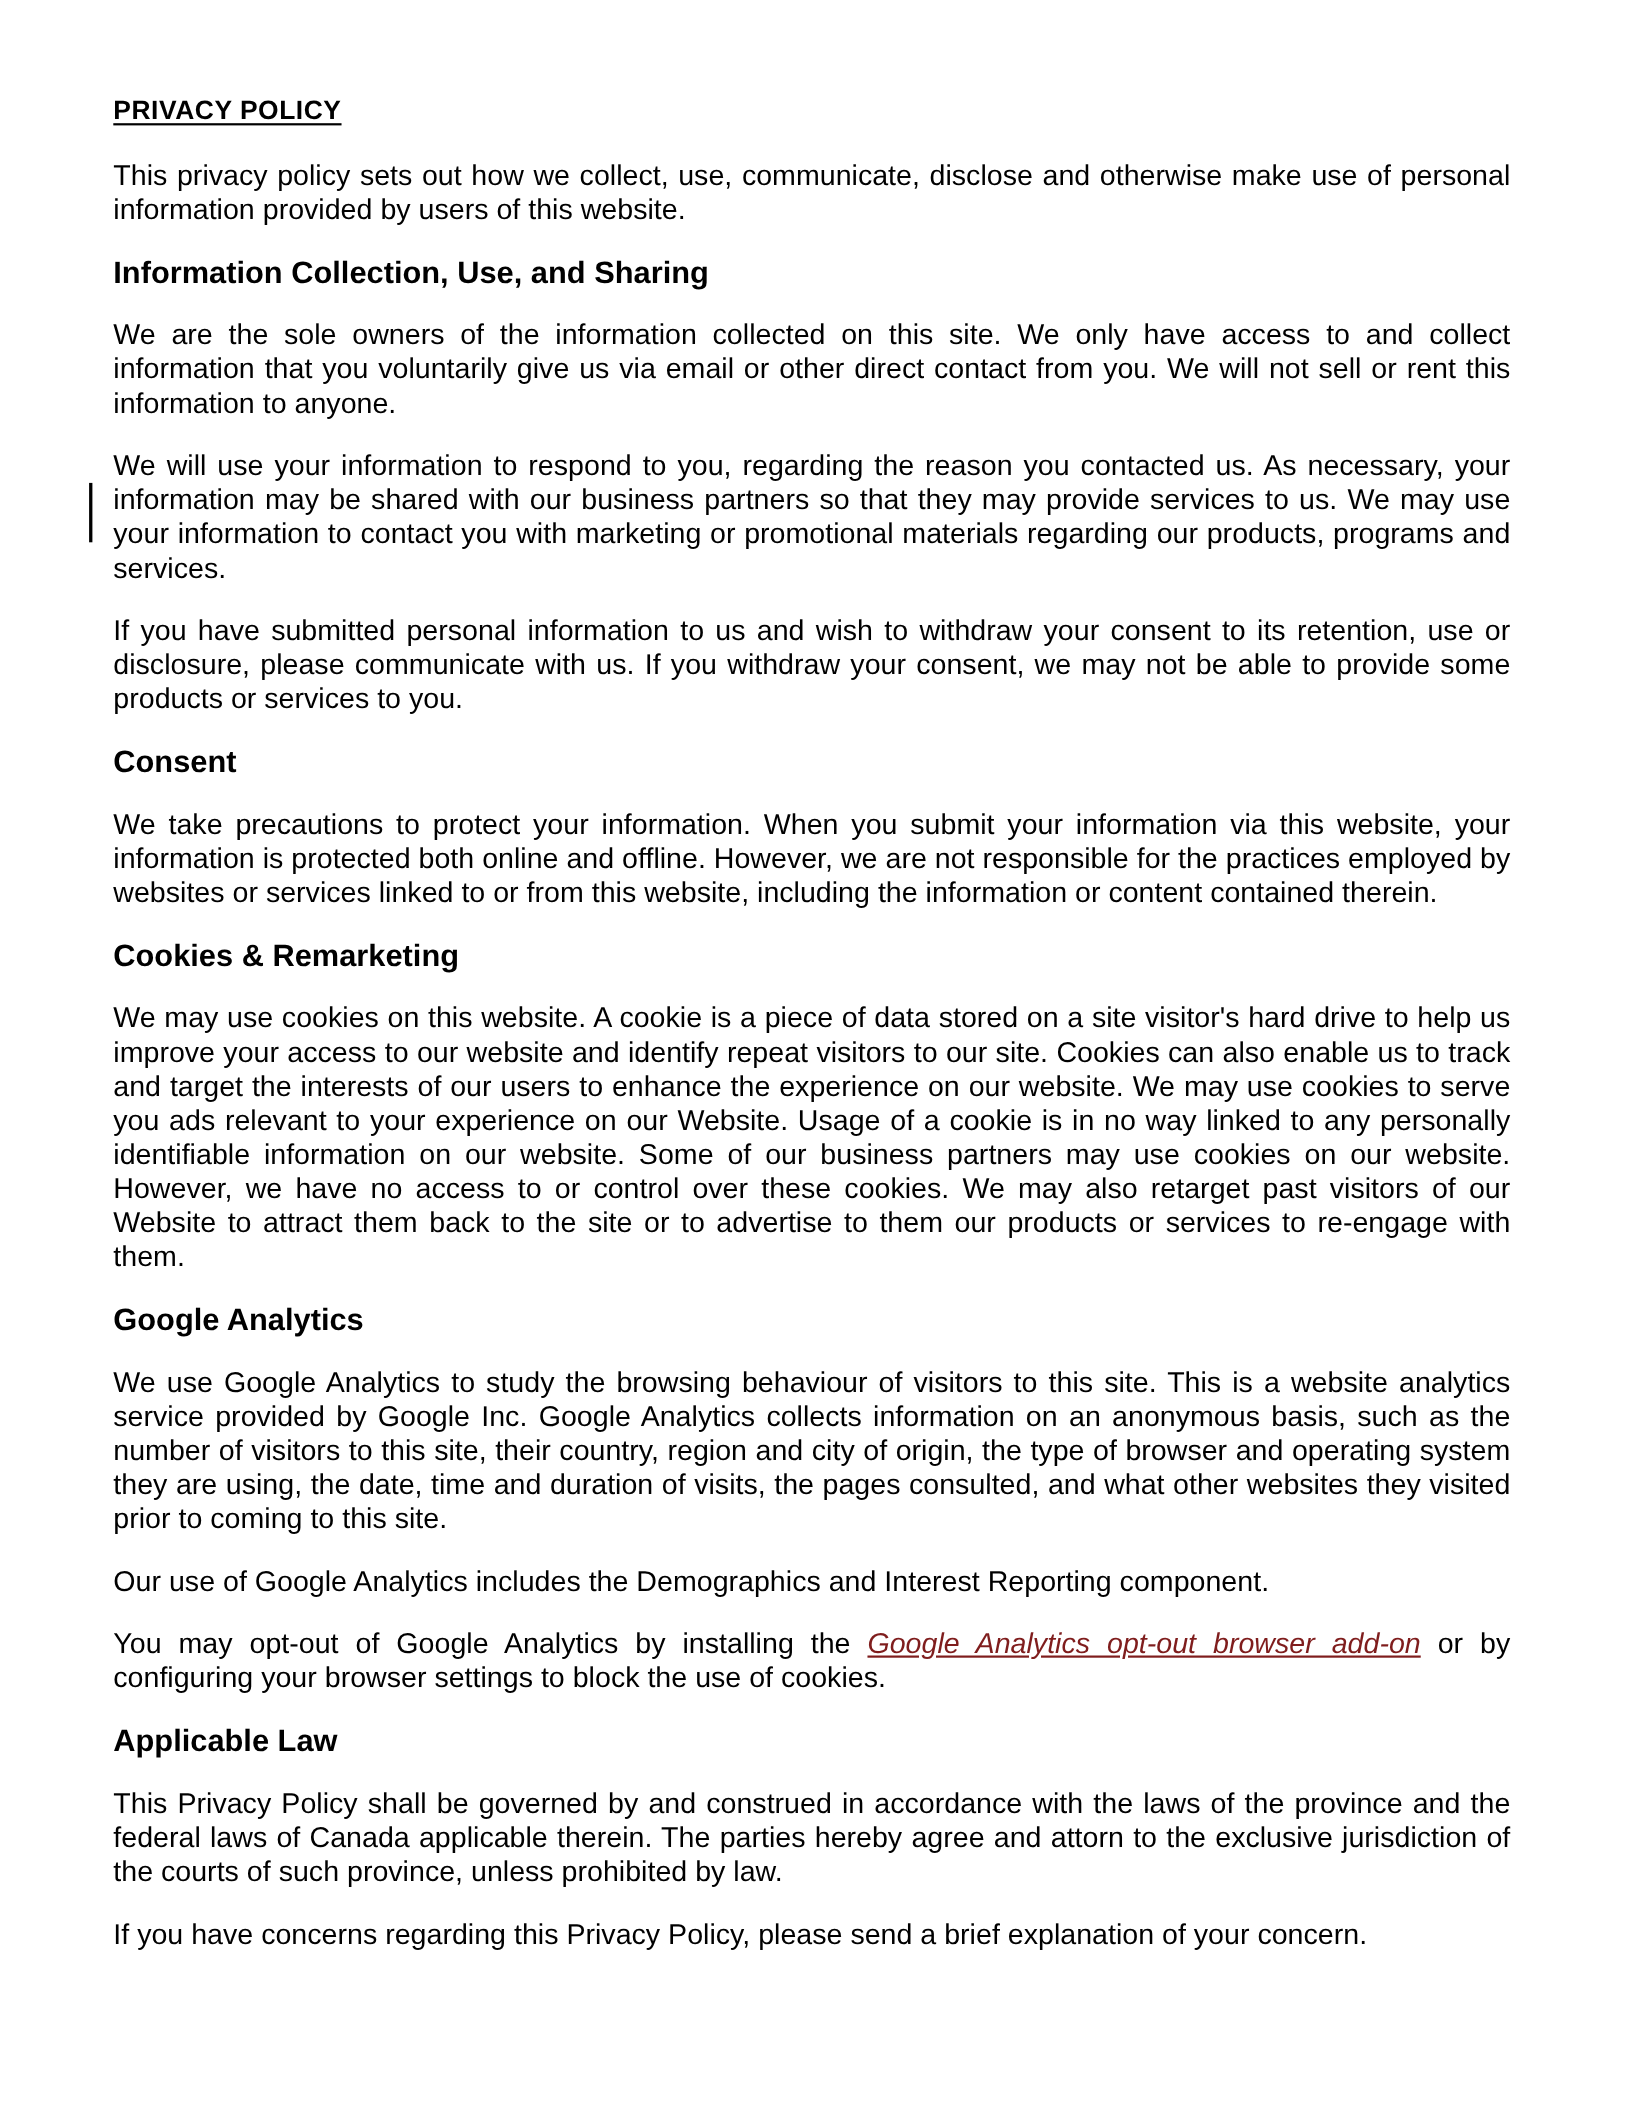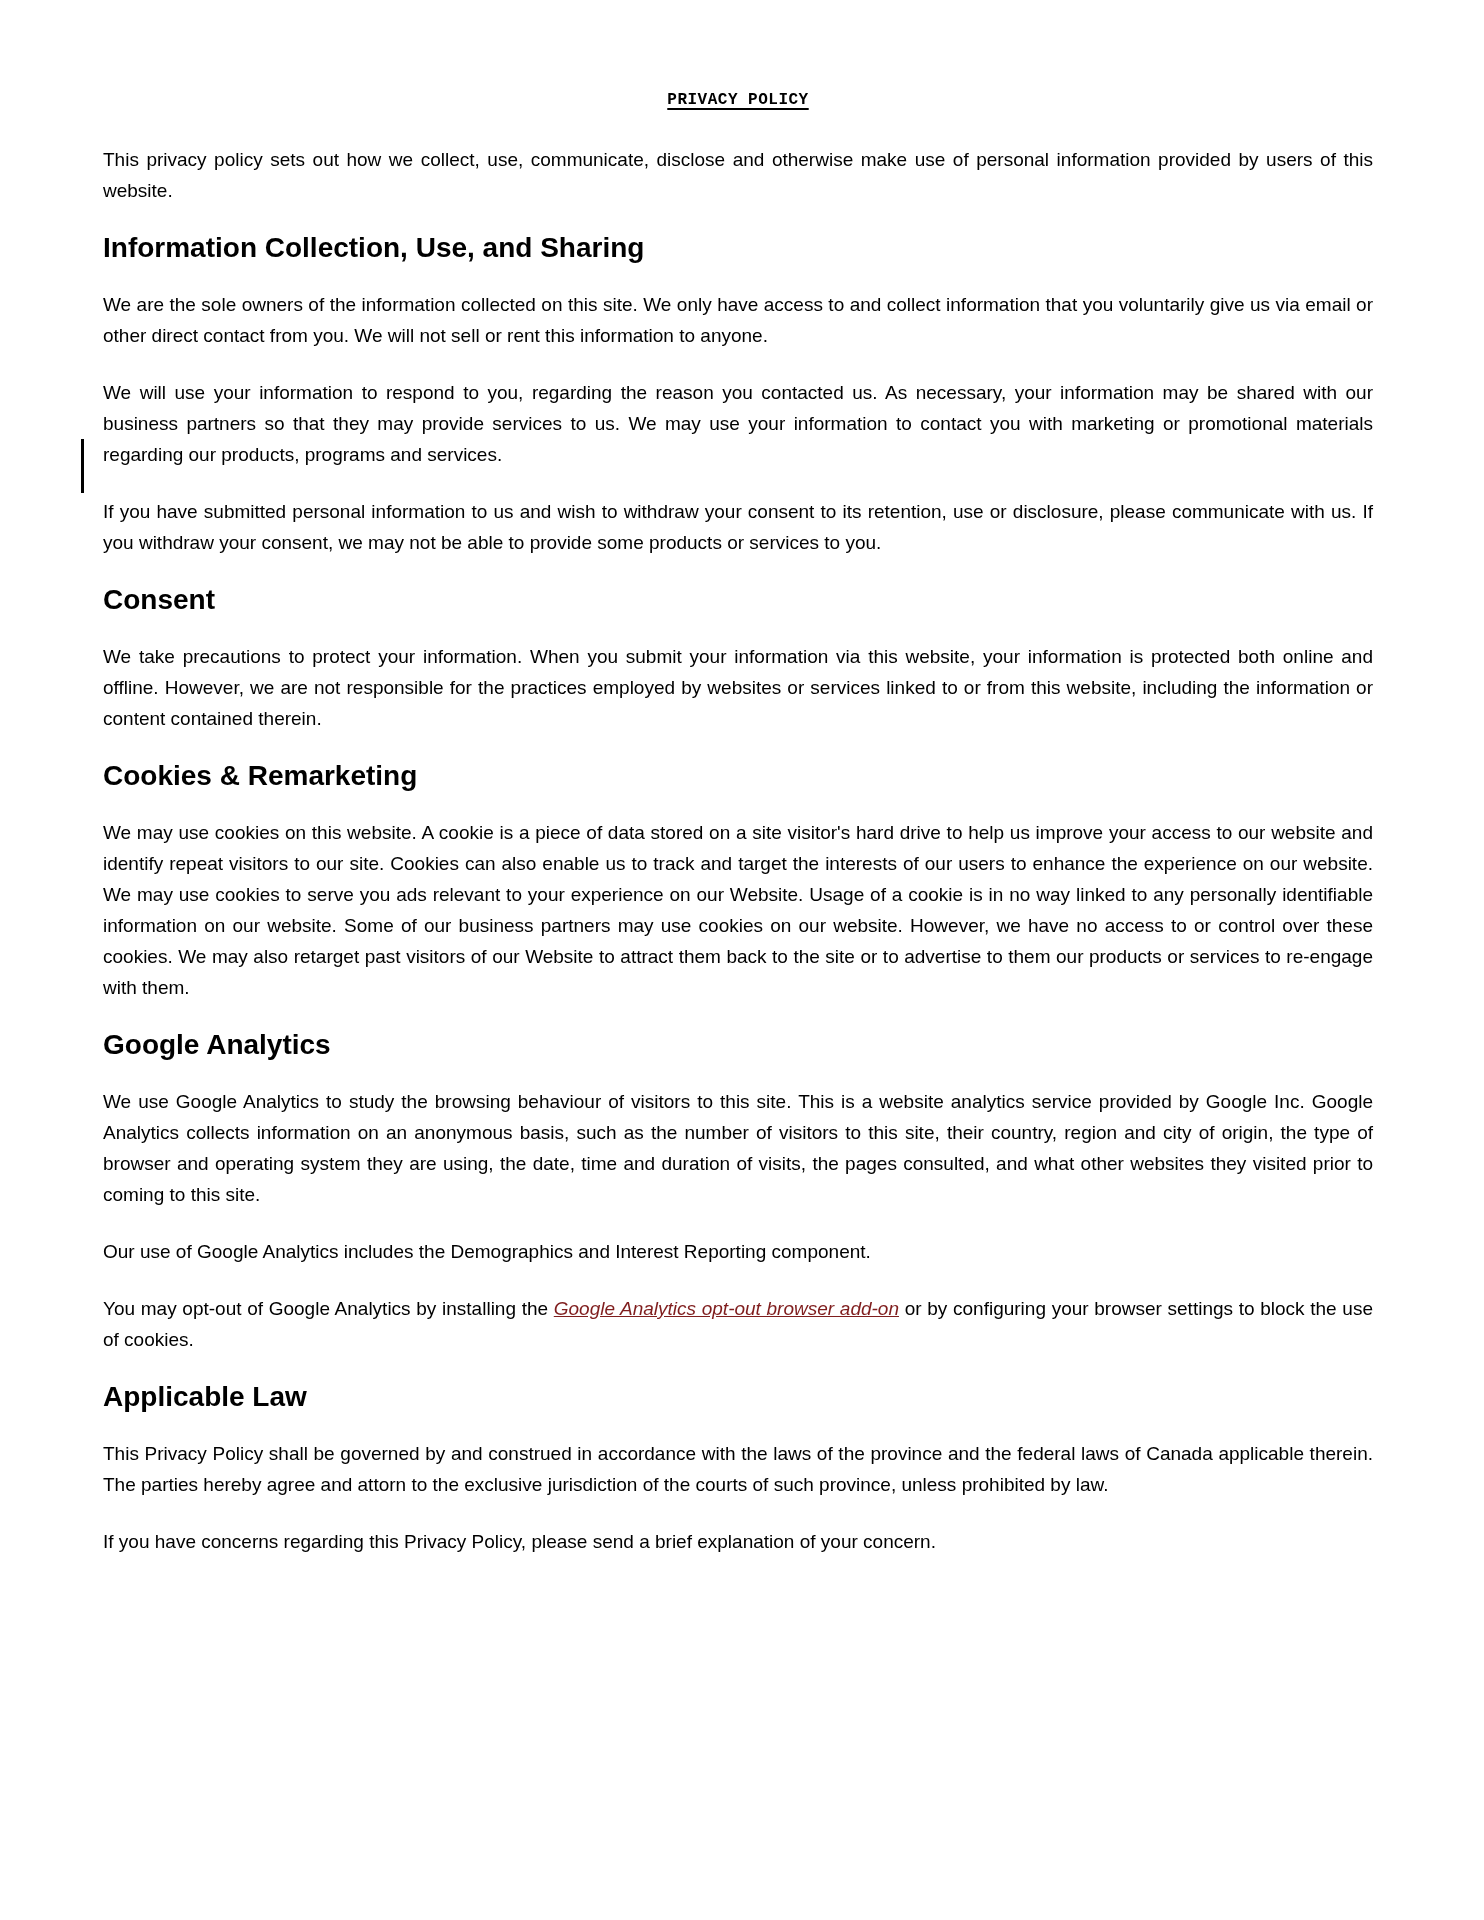--- a/index.html
+++ b/index.html
@@ -11,33 +11,31 @@
     color: #000000;
     overflow: hidden;
   }
   .page {
     position: relative;
     width: 1484px;
     height: 1920px;
     padding: 84px 111px 0 103px;
   }
   .doc-title {
-    font-size: 16px;
+    font-size: 24px;
     line-height: 33px;
     font-weight: bold;
-    text-align: center;
     text-decoration: underline;
     text-decoration-thickness: 2px;
     text-underline-offset: 4px;
     letter-spacing: 0.5px;
     margin: 0 0 27px 0;
-    font-family: Liberation Mono, monospace;
   }
   p.body-text {
-    font-size: 19px;
+    font-size: 26px;
     line-height: 31px;
     text-align: justify;
     margin: 0 0 26px 0;
   }
   p.body-text.last {
     margin-bottom: 16px;
   }
   h2.section-heading {
     font-size: 28px;
     line-height: 31px;

